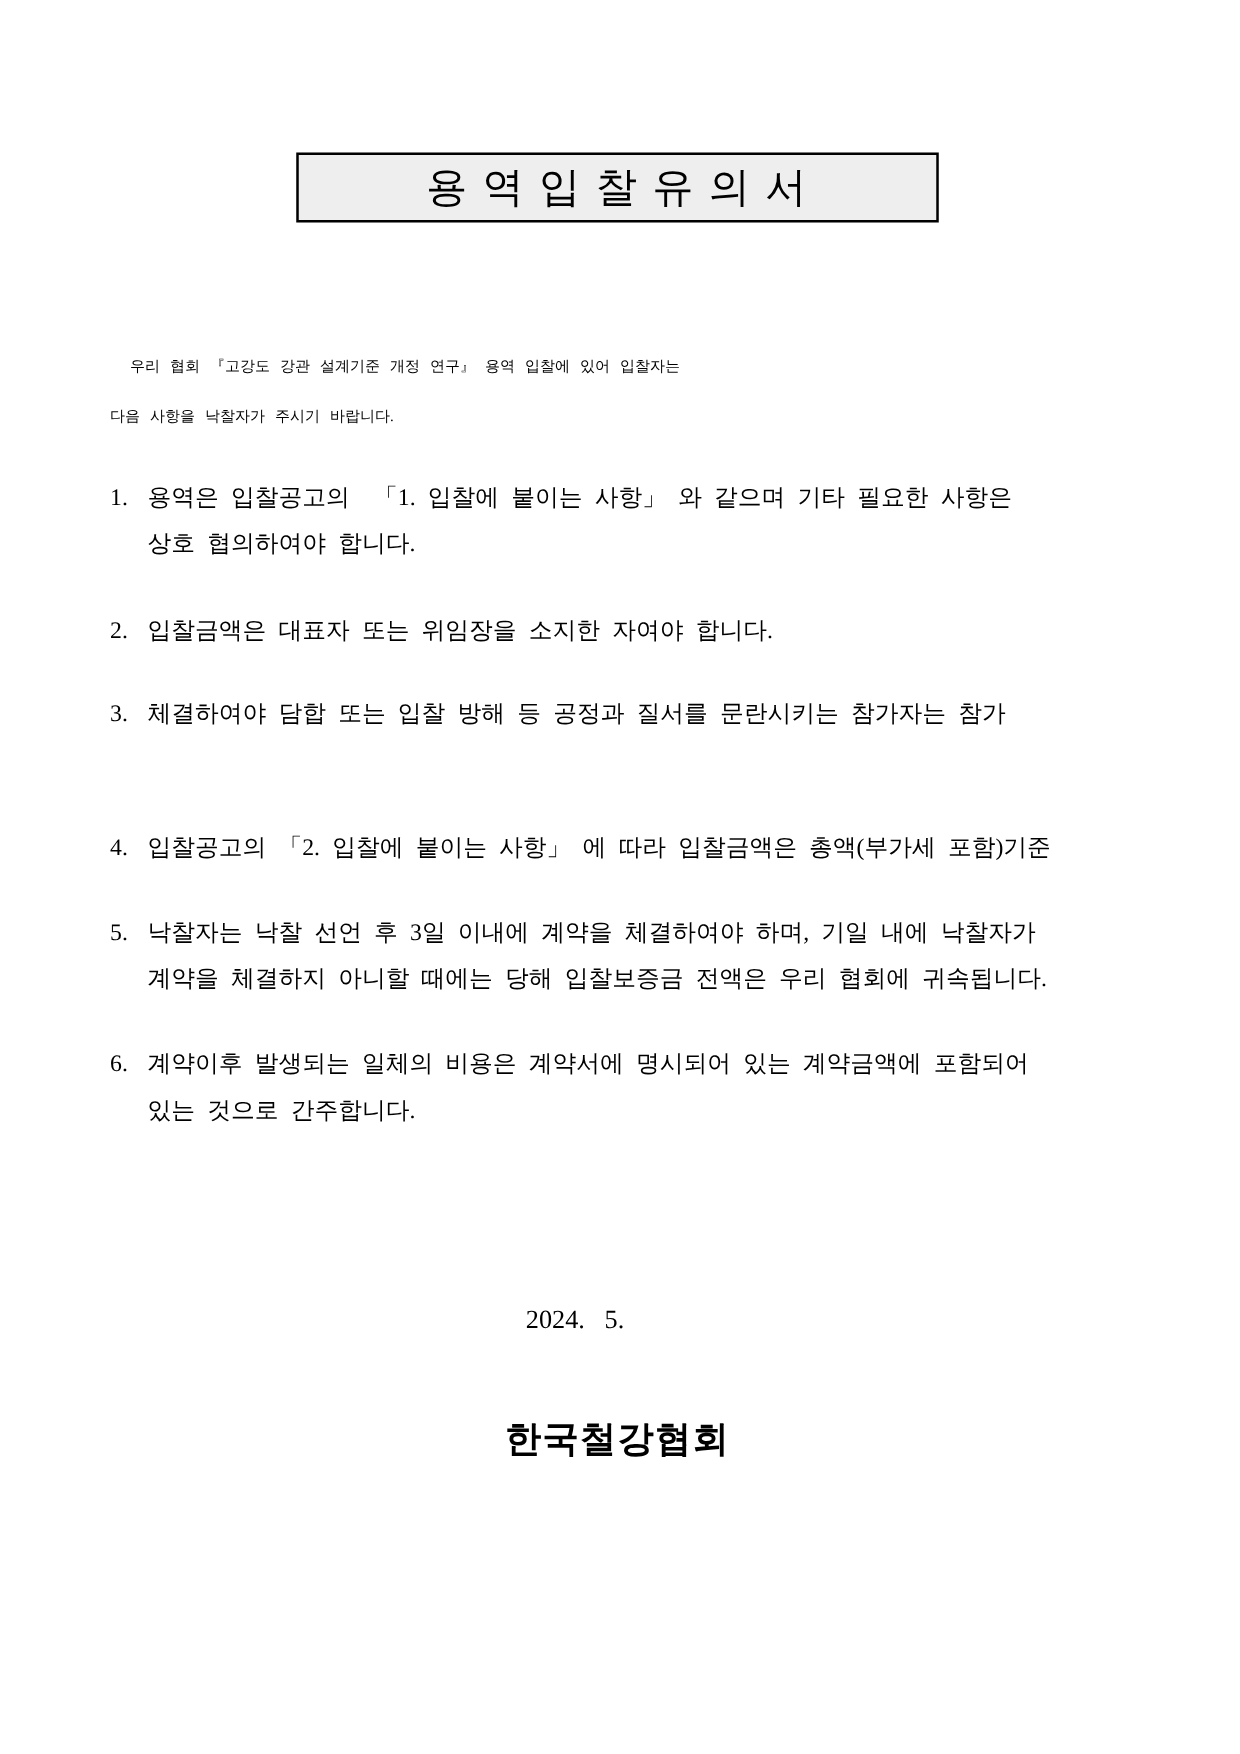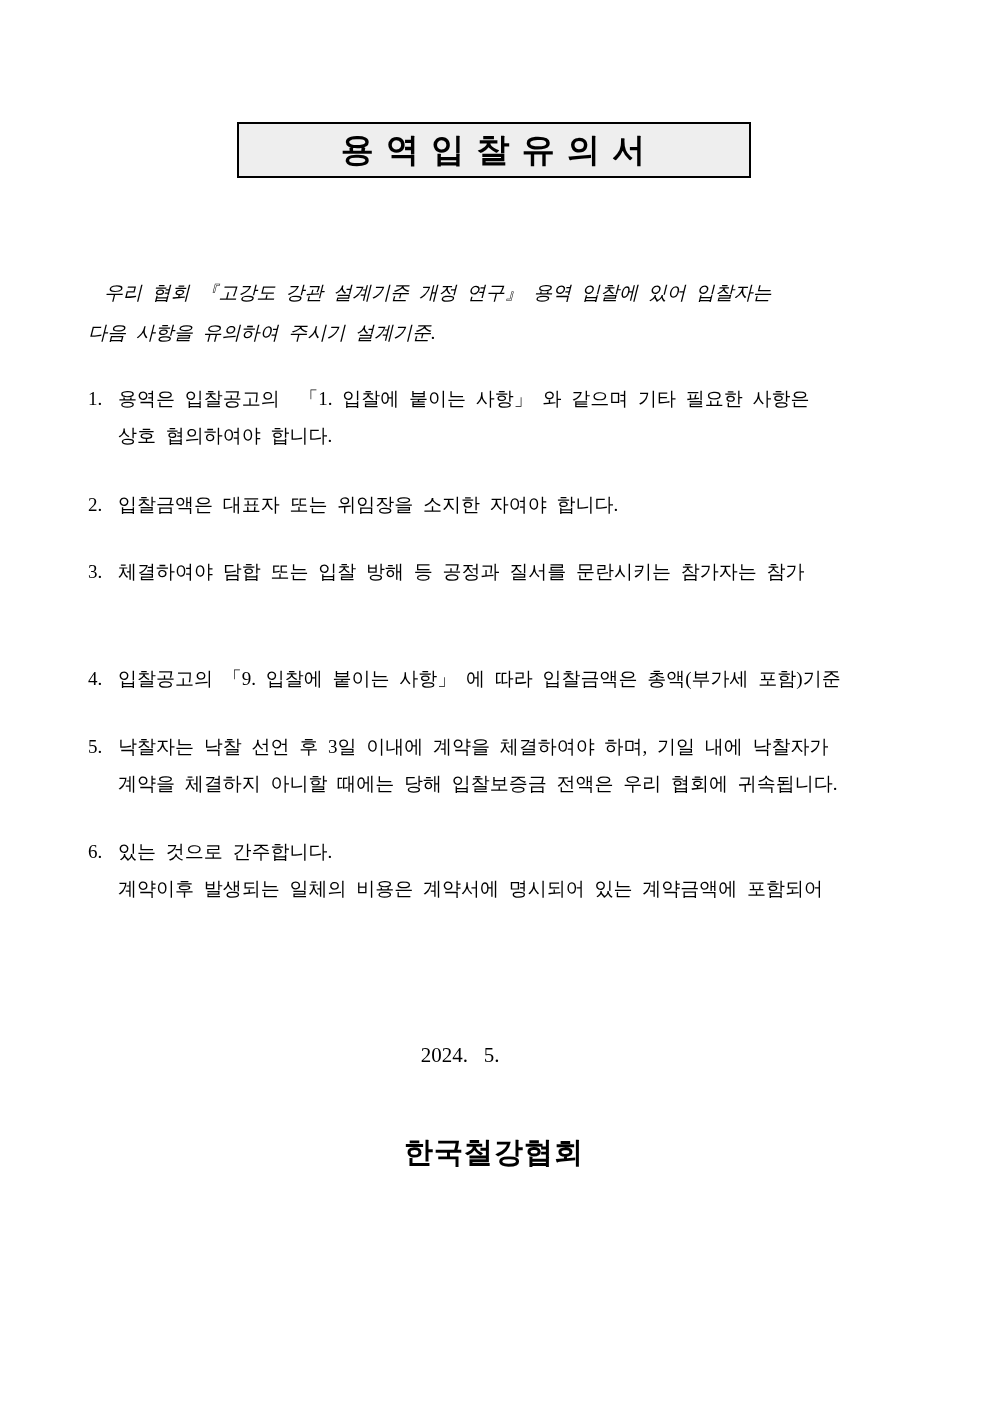--- a/index.html
+++ b/index.html
@@ -24,33 +24,32 @@
     height: 56px;
     background: #eeeeee;
     border: 2px solid #000000;
     box-sizing: border-box;
     display: flex;
     align-items: center;
     justify-content: center;
   }
   .title-text {
     font-size: 33px;
-    font-weight: bold;
+    font-weight: normal;
     letter-spacing: 2px;
     white-space: pre;
   }
   .intro {
     position: absolute;
     left: 88px;
     top: 273px;
     width: 860px;
-    font-size: 19px;
+    font-size: 12px;
     line-height: 40px;
     word-spacing: 5px;
-    font-style: italic;
   }
   .intro .line { white-space: pre; }
   .intro .indent { padding-left: 16px; }
   .item {
     position: absolute;
     left: 88px;
     width: 880px;
     display: flex;
     font-size: 19px;
     line-height: 37px;
@@ -88,21 +87,21 @@
 <body>
 
 <div class="page">
 
   <div class="title-box">
     <span class="title-text">용 역 입 찰 유 의 서</span>
   </div>
 
   <div class="intro">
     <div class="line indent">우리 협회 『고강도 강관 설계기준 개정 연구』 용역 입찰에 있어 입찰자는</div>
-    <div class="line">다음 사항을 유의하여 주시기 설계기준.</div>
+    <div class="line">다음 사항을 낙찰자가 주시기 바랍니다.</div>
   </div>
 
   <div class="item" style="top:380px">
     <div class="num">1.</div>
     <div class="body">
       <div class="line">용역은 입찰공고의  「1. 입찰에 붙이는 사항」 와 같으며 기타 필요한 사항은</div>
       <div class="line">상호 협의하여야 합니다.</div>
     </div>
   </div>
 
@@ -116,37 +115,37 @@
   <div class="item" style="top:553px">
     <div class="num">3.</div>
     <div class="body">
       <div class="line">체결하여야 담합 또는 입찰 방해 등 공정과 질서를 문란시키는 참가자는 참가</div>
     </div>
   </div>
 
   <div class="item" style="top:660px">
     <div class="num">4.</div>
     <div class="body">
-      <div class="line">입찰공고의 「9. 입찰에 붙이는 사항」 에 따라 입찰금액은 총액(부가세 포함)기준</div>
+      <div class="line">입찰공고의 「2. 입찰에 붙이는 사항」 에 따라 입찰금액은 총액(부가세 포함)기준</div>
     </div>
   </div>
 
   <div class="item" style="top:728px">
     <div class="num">5.</div>
     <div class="body">
       <div class="line">낙찰자는 낙찰 선언 후 3일 이내에 계약을 체결하여야 하며, 기일 내에 낙찰자가</div>
       <div class="line">계약을 체결하지 아니할 때에는 당해 입찰보증금 전액은 우리 협회에 귀속됩니다.</div>
     </div>
   </div>
 
   <div class="item" style="top:833px">
     <div class="num">6.</div>
     <div class="body">
+      <div class="line">계약이후 발생되는 일체의 비용은 계약서에 명시되어 있는 계약금액에 포함되어</div>
       <div class="line">있는 것으로 간주합니다.</div>
-      <div class="line">계약이후 발생되는 일체의 비용은 계약서에 명시되어 있는 계약금액에 포함되어</div>
     </div>
   </div>
 
   <div class="date-line">2024.   5.</div>
 
   <div class="org-line">한국철강협회</div>
 
 </div>
 
 </body></html>

